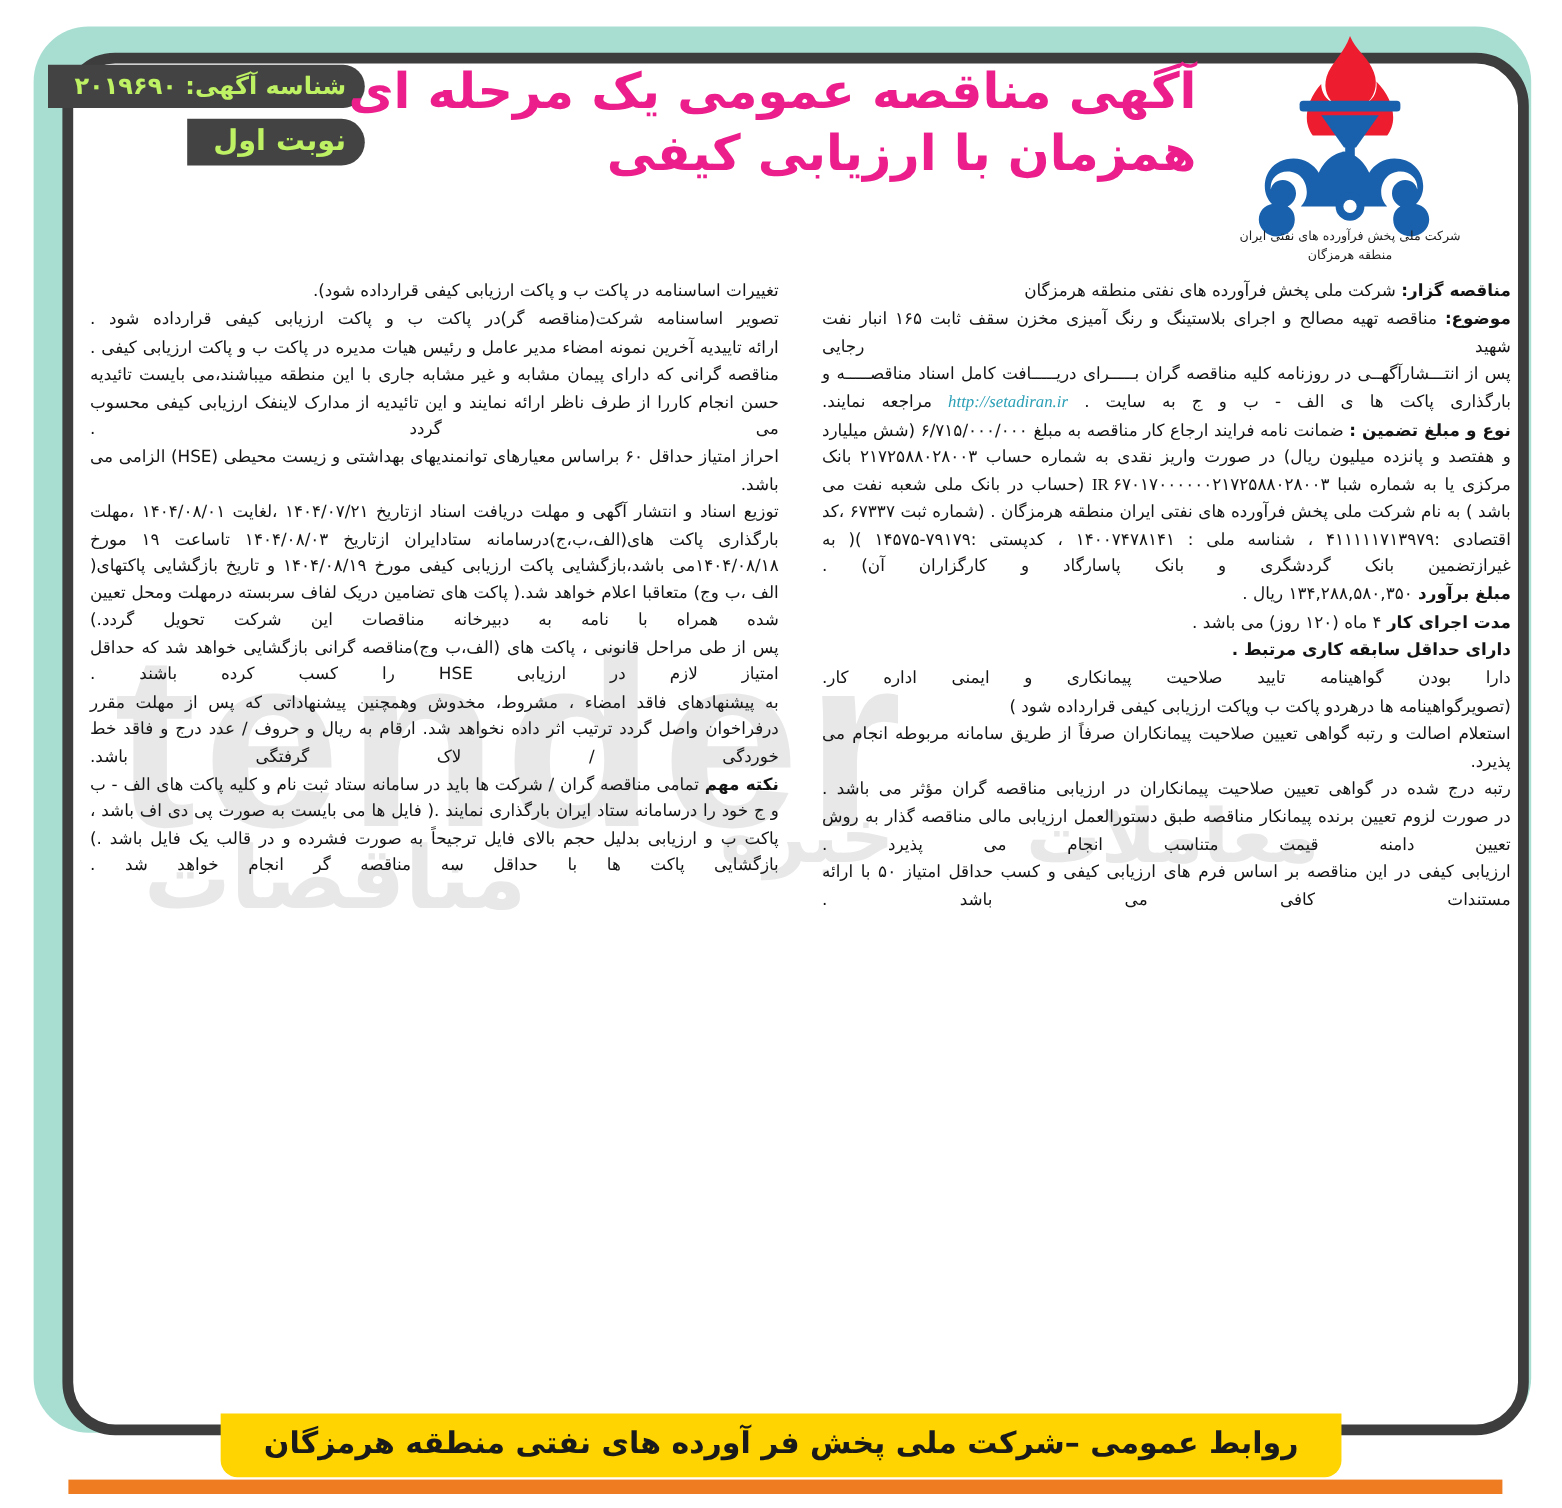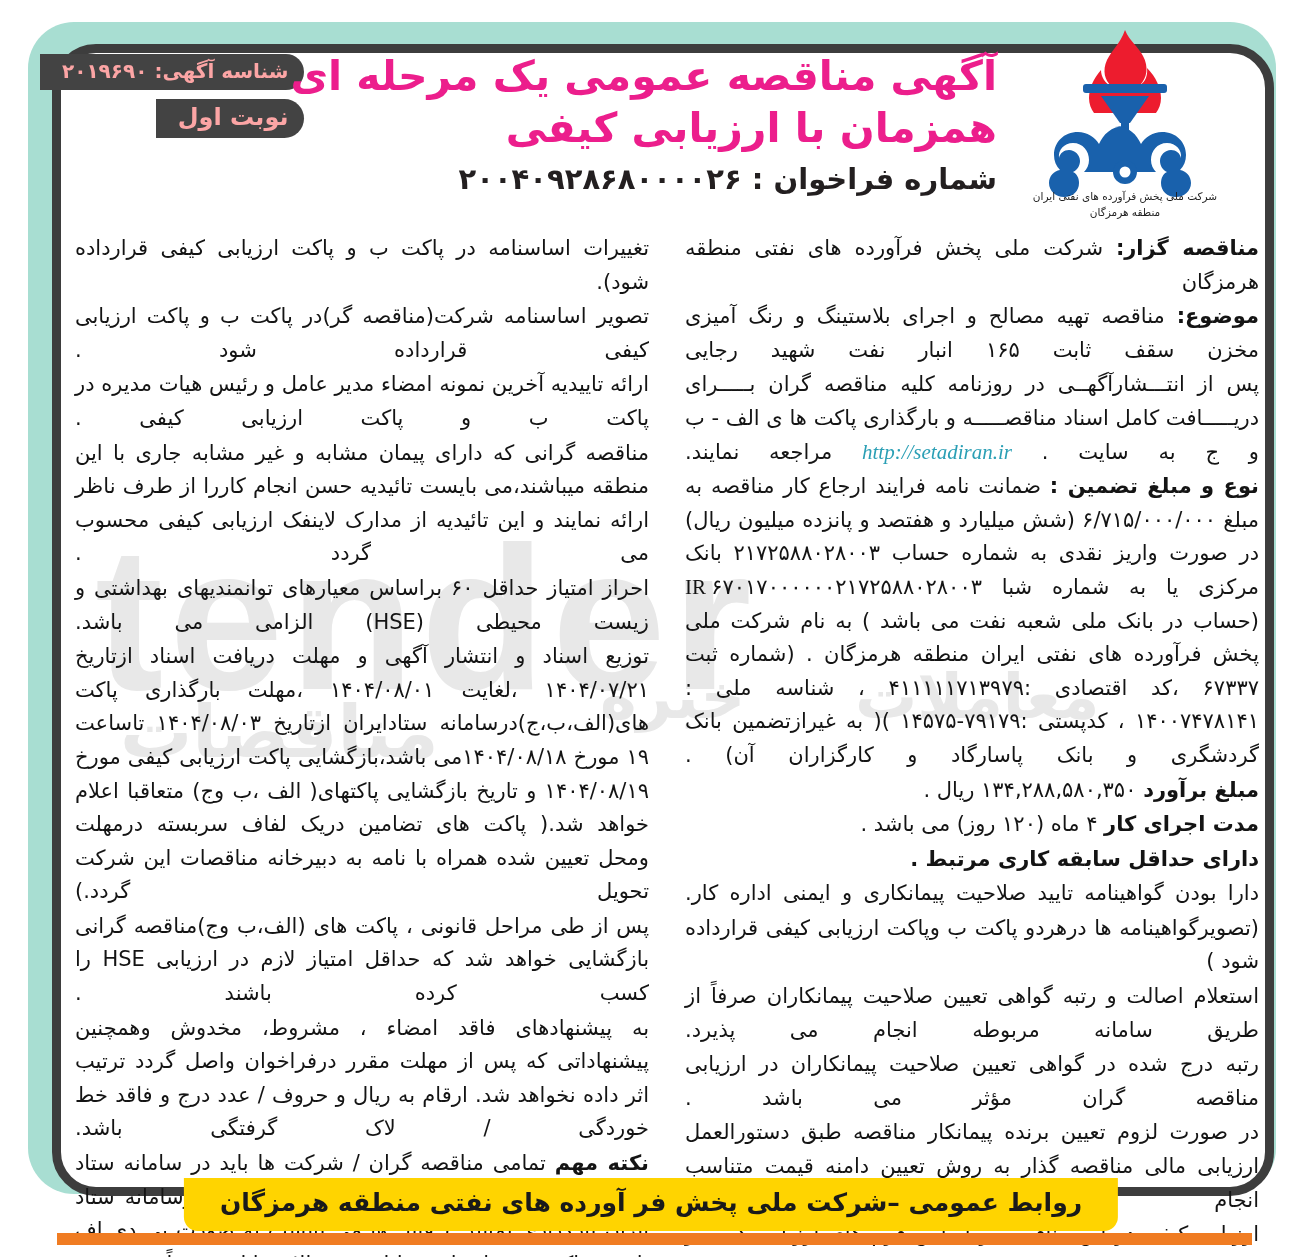--- a/index.html
+++ b/index.html
@@ -60,21 +60,21 @@
   
   .header{
     position:absolute;z-index:5;
     left:52px;top:44px;width:1222px;height:175px;
   }
   .badges{
     position:absolute;right:auto;left:0px;top:10px;
     display:flex;flex-direction:column;gap:9px;align-items:flex-start;
   }
   .badge{
-    background:#434343;color:#fca5a5;
+    background:#434343;color:#bef264;
     font-weight:bold;
     padding:5px 16px 7px 22px;
     border-radius:0 22px 22px 0;
     font-size:20px;
     line-height:1.2;
     white-space:nowrap;
     direction:rtl;
     margin-left:-12px;
   }
   .badge.small{font-size:24px;padding:4px 16px 6px 22px;}
@@ -115,21 +115,21 @@
     left:62px;top:232px;
     width:1205px;height:940px;
     display:flex;flex-direction:row;
     direction:rtl;
   }
   .col{
     width:600px;
     direction:rtl;
     text-align:justify;
     text-align-last:right;
-    font-size:21px;
+    font-size:14px;
     line-height:1.60;
     color:#141414;
     padding:0 14px;
     box-sizing:border-box;
   }
   .col-right{padding-right:8px;padding-left:18px;}
   .col-left{padding-left:8px;padding-right:18px;}
 
   .col p{margin:0 0 1px 0;}
   .col .lbl{font-weight:bold;}
@@ -174,21 +174,20 @@
   <div class="header">
 
     <div class="badges">
       <div class="badge">شناسه آگهی: ۲۰۱۹۶۹۰</div>
       <div class="badge small">نوبت اول</div>
     </div>
 
     <div class="title-block">
       <div class="title-main">آگهی  مناقصه عمومی یک مرحله ای</div>
       <div class="title-main">همزمان با ارزیابی  کیفی</div>
-      <div class="title-num">شماره فراخوان : ۲۰۰۴۰۹۲۸۶۸۰۰۰۰۲۶</div>
     </div>
   </div>
 
   <div class="logo">
     <svg viewBox="0 0 200 205" xmlns="http://www.w3.org/2000/svg">
 
       <path d="M100 8c-5 14-13 20-18 30-5 11-2 20 4 26-6-3-10-9-10-16-8 9-12 19-12 28 0 6 2 11 5 15h62c3-4 5-9 5-15 0-10-5-21-14-30 1 8-2 14-7 17 7-7 9-18 3-29C113 24 105 20 100 8z" fill="#ed1c2e"></path>
 
       <rect x="58" y="62" width="84" height="9" rx="3" fill="#1961ac"></rect>
 

